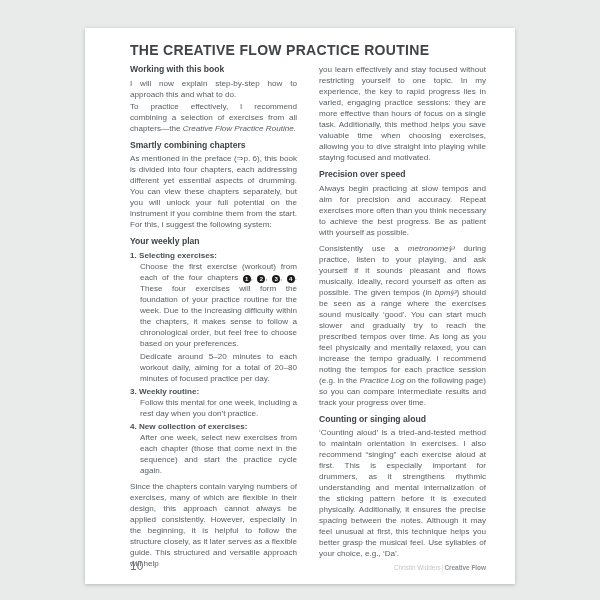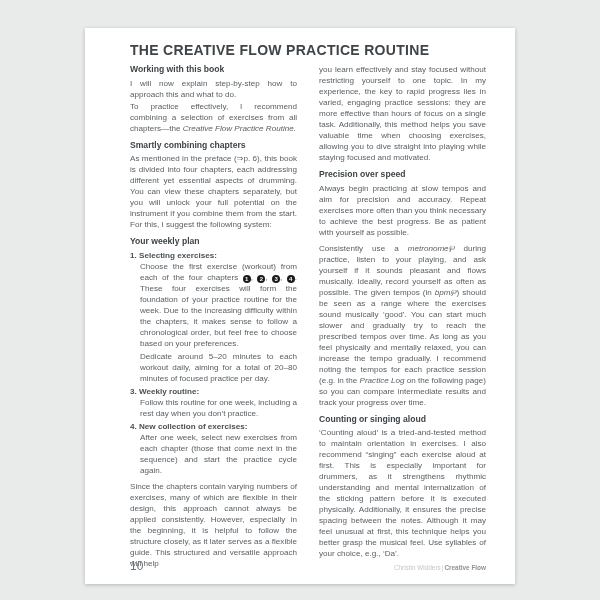--- a/index.html
+++ b/index.html
@@ -102,21 +102,21 @@
           <div class="plan-label"><span>1.</span> <span>Selecting exercises:</span></div>
           <div class="plan-body"><span>Choose the first exercise (workout) from each of the four chapters </span><span class="chip">1</span><span>, </span><span class="chip">2</span><span>, </span><span class="chip">3</span><span>, </span><span class="chip">4</span><span>. These four exercises will form the foundation of your practice routine for the week. Due to the increasing difficulty within the chapters, it makes sense to follow a chronological order, but feel free to choose based on your preferences.</span></div>
         </div>
 
         <div class="plan-item">
           <div class="plan-body">Dedicate around 5–20 minutes to each workout daily, aiming for a total of 20–80 minutes of focused practice per day.</div>
         </div>
 
         <div class="plan-item">
           <div class="plan-label"><span>3.</span> <span>Weekly routine:</span></div>
-          <div class="plan-body">Follow this routine for one week, including a rest day when you don’t practice.</div>
+          <div class="plan-body">Follow this mental for one week, including a rest day when you don’t practice.</div>
         </div>
 
         <div class="plan-item">
           <div class="plan-label"><span>4.</span> <span>New collection of exercises:</span></div>
           <div class="plan-body">After one week, select new exercises from each chapter (those that come next in the sequence) and start the practice cycle again.</div>
         </div>
 
         <p class="para para-gap">Since the chapters contain varying numbers of exercises, many of which are flexible in their design, this approach cannot always be applied consistently. However, especially in the beginning, it is helpful to follow the structure closely, as it later serves as a flexible guide. This structured and versatile approach will help</p>
       </div>
 

